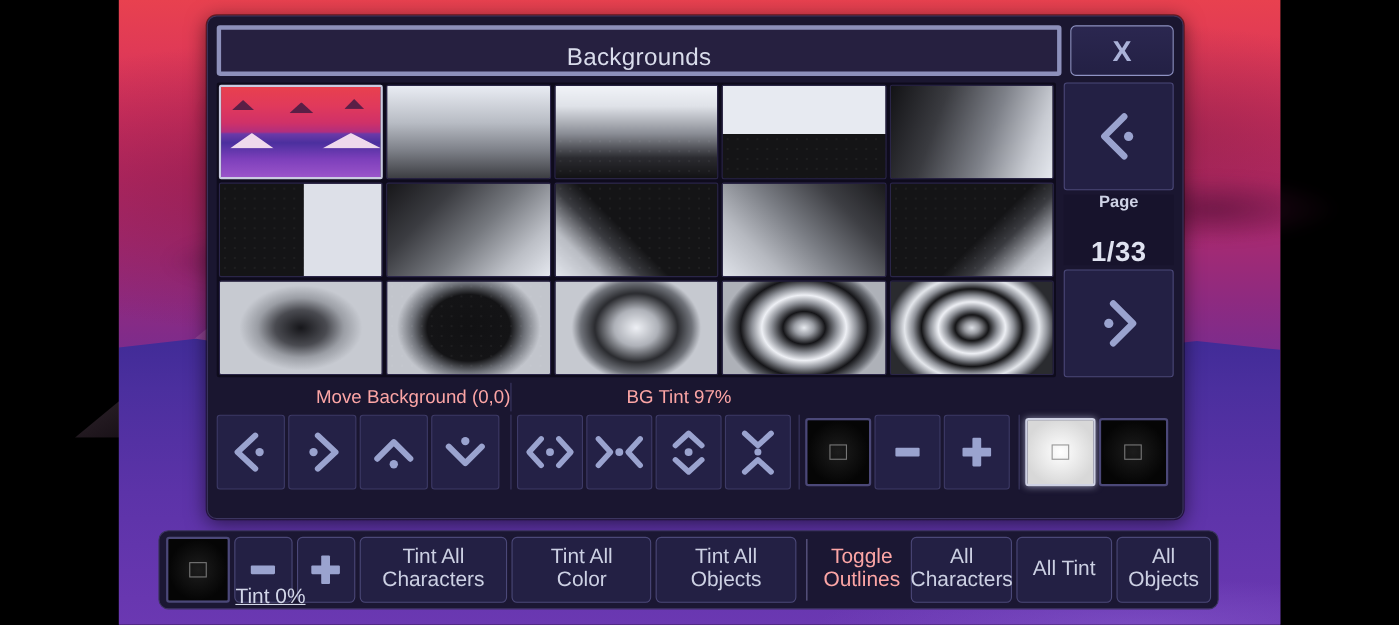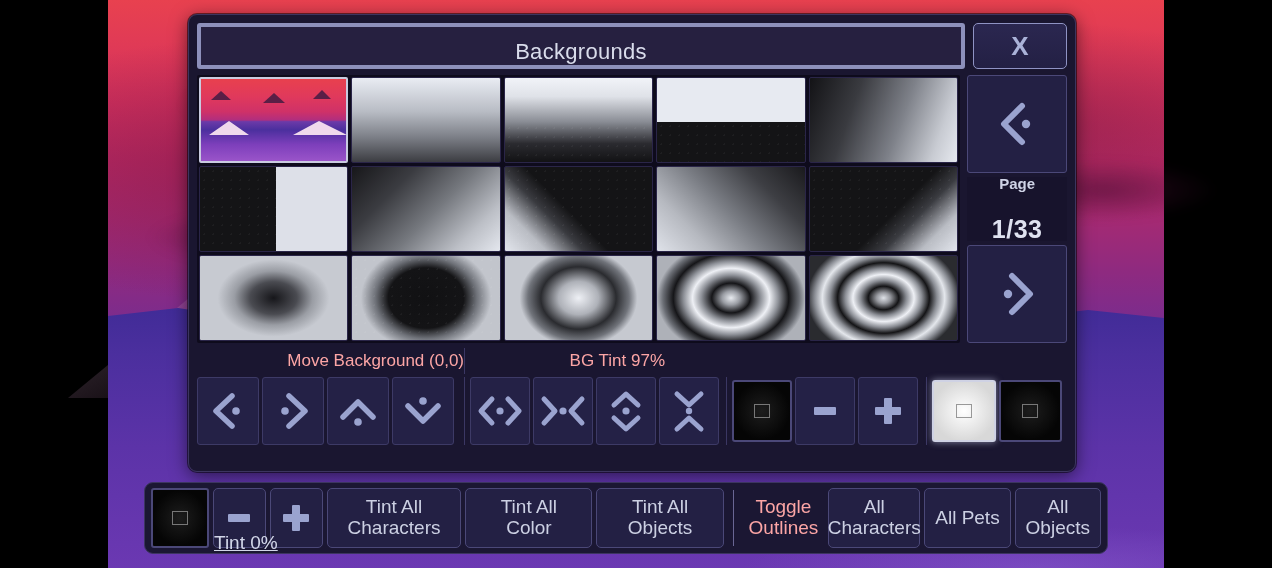--- a/index.html
+++ b/index.html
@@ -385,21 +385,21 @@
       <span>Toggle</span><br>
       <span>Outlines</span>
     </div>
     <div class="bbtn" style="width:92px">
       <span>
         <span>All</span><br>
         <span>Characters</span>
       </span>
     </div>
     <div class="bbtn" style="width:92px">
-      <span>All Pets</span>
+      <span>All Tint</span>
     </div>
     <div class="bbtn" style="width:92px">
       <span>
         <span>All</span><br>
         <span>Objects</span>
       </span>
     </div>
   </div>
 
   <div class="tintlabel">Tint 0%</div>

